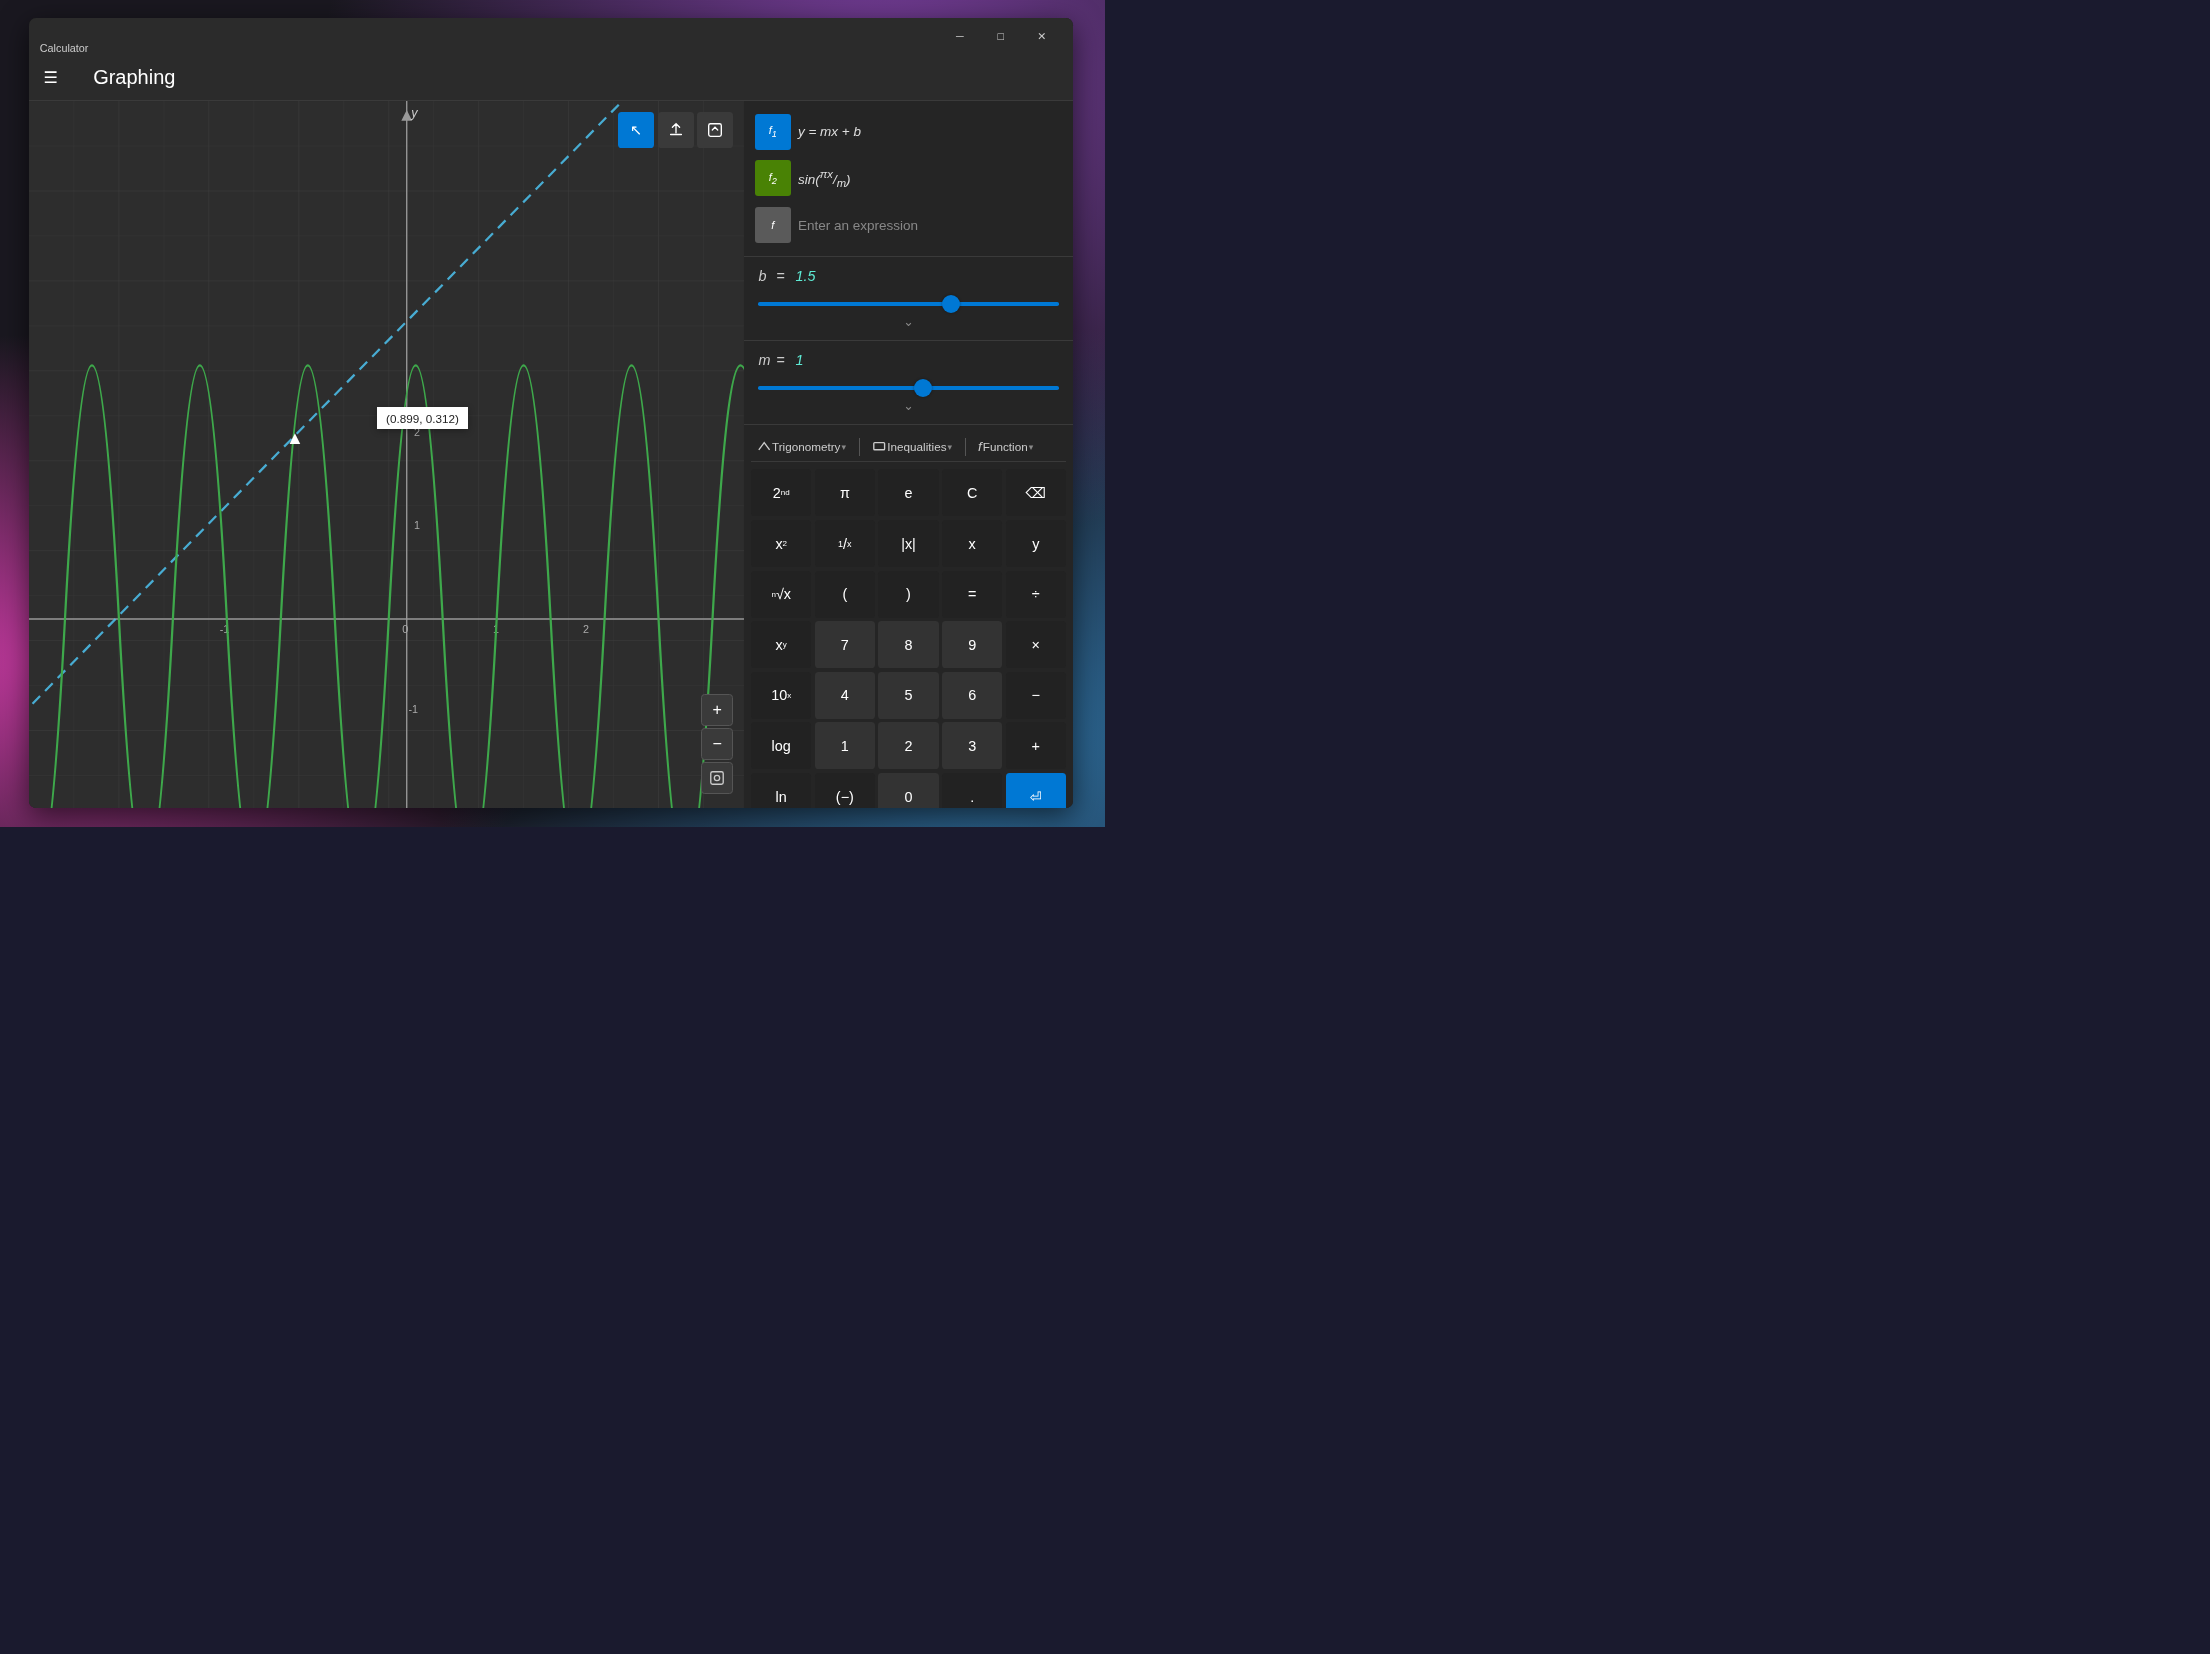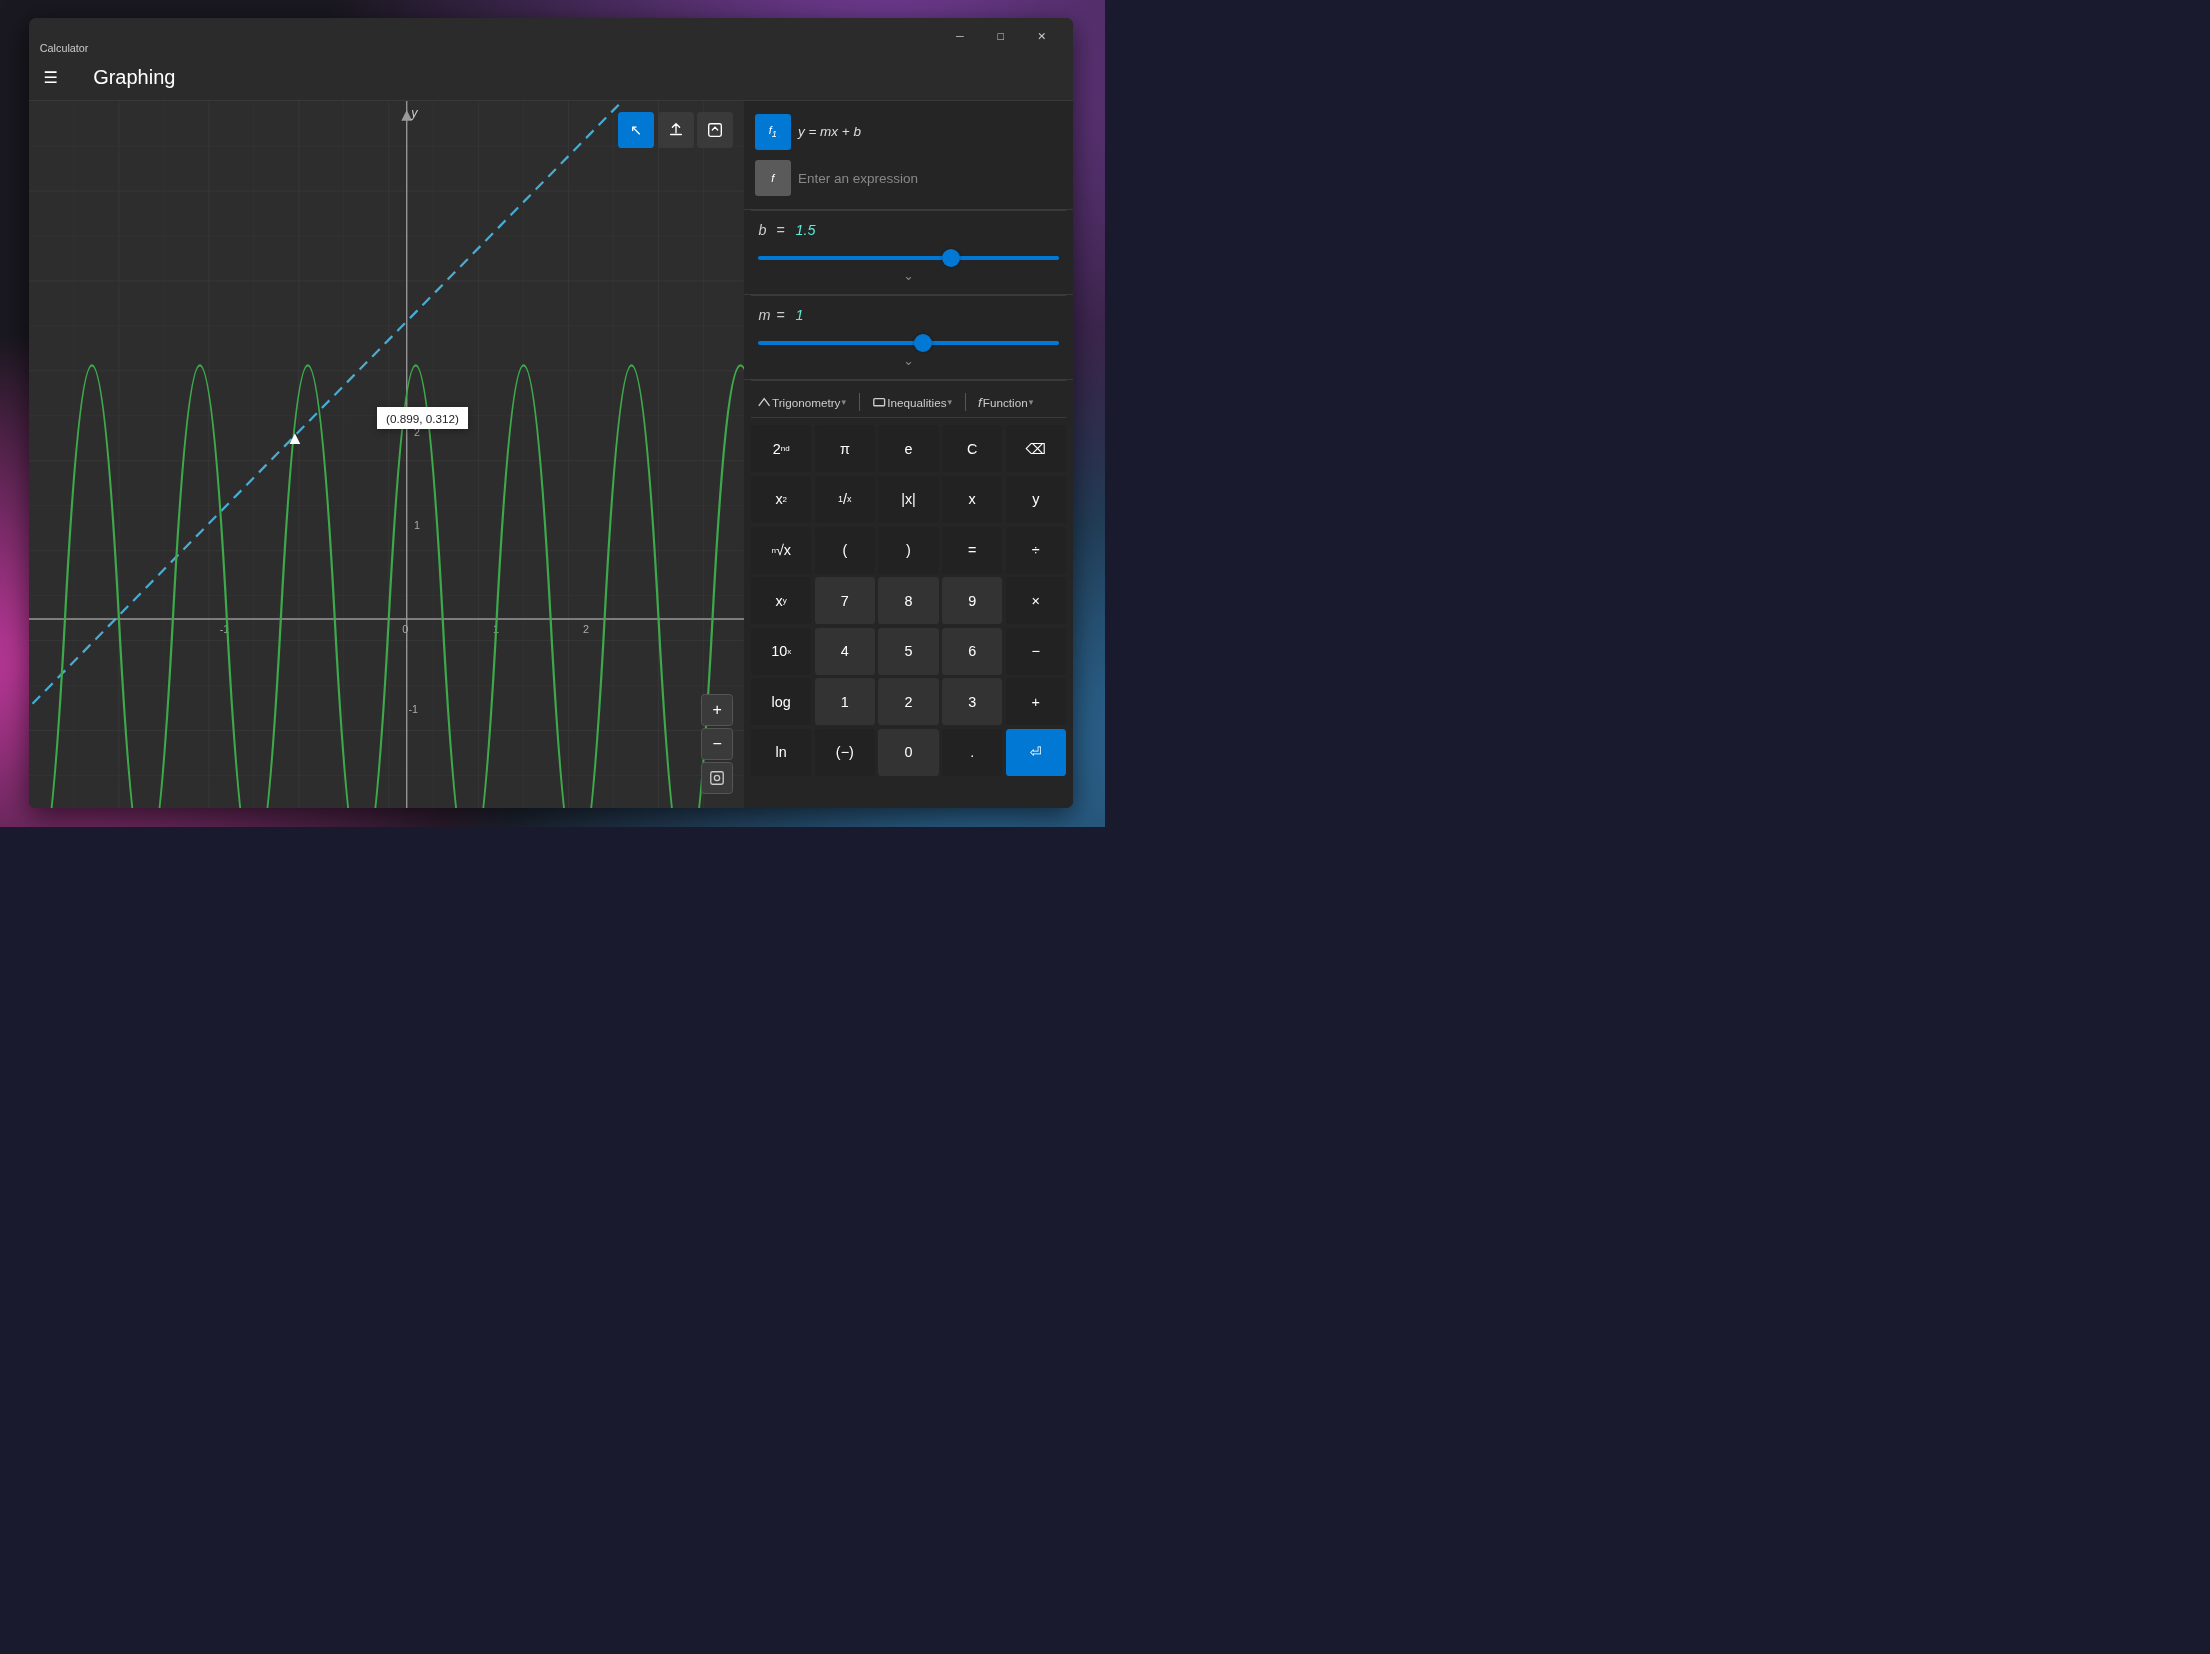--- a/index.html
+++ b/index.html
@@ -475,20 +475,26 @@
 
       <div class="function-list">
 
         <div class="function-item">
           <div class="func-badge blue">
             <span>f<sub>1</sub></span>
           </div>
           <span class="func-expr">y = mx + b</span>
         </div>
 
+        <div class="function-item">
+          <div class="func-badge green">
+            <span>f<sub>2</sub></span>
+          </div>
+          <span class="func-expr">sin(<sup>πx</sup>/<sub>m</sub>)</span>
+        </div>
 
         <div class="function-item">
           <div class="func-badge gray">
             <span>f</span>
           </div>
           <span class="func-expr placeholder">Enter an expression</span>
         </div>
       </div>
 
       <div class="panel-divider"></div>

